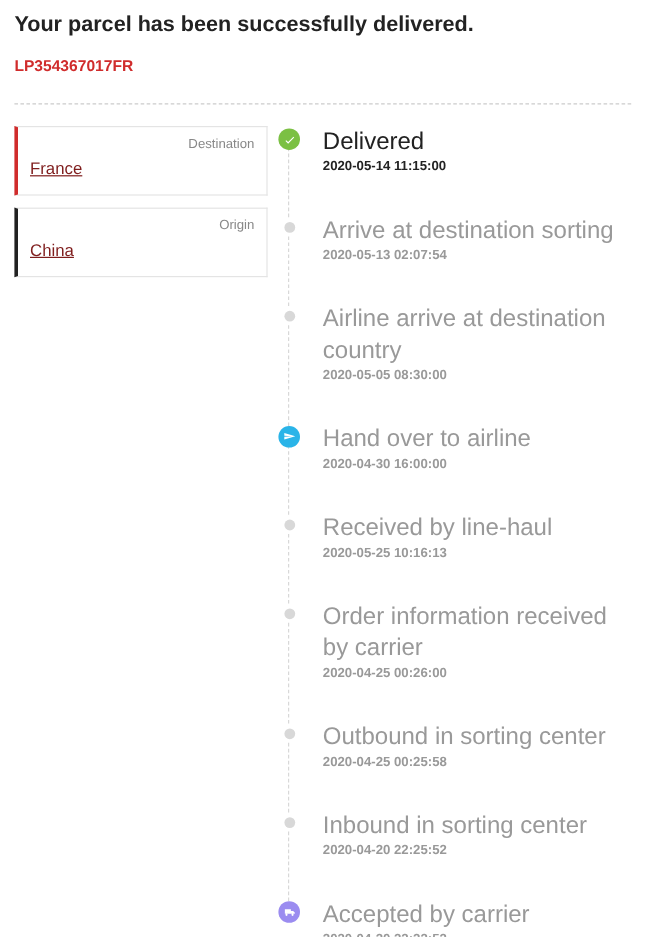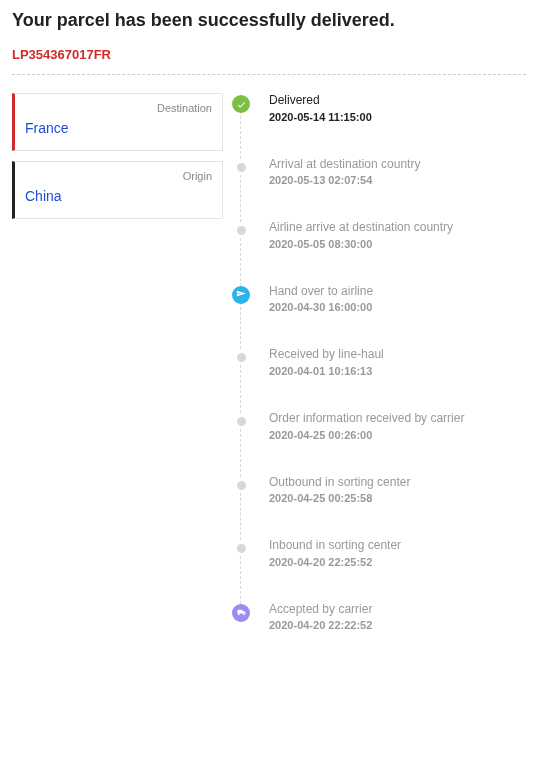--- a/index.html
+++ b/index.html
@@ -13,21 +13,21 @@
   .header-title {
     font-size: 18px;
     font-weight: bold;
     color: #222;
     margin-bottom: 16px;
   }
   .tracking-id {
     font-size: 13px;
     font-weight: bold;
     color: #d02c2c;
-    margin-bottom: 12px;
+    margin-bottom: 24px;
   }
   .dashed-sep {
     border: none;
     border-top: 1px dashed #ccc;
     margin-bottom: 18px;
   }
   .main-row {
     display: flex;
     align-items: flex-start;
   }
@@ -45,21 +45,22 @@
   .loc-box.dest { border-left-color: #d02c2c; }
   .loc-box.orig { border-left-color: #222; }
   .loc-label {
     font-size: 11px;
     color: #888;
     text-align: right;
     margin-bottom: 6px;
   }
   .loc-value {
     font-size: 14px;
-    color: #1d4ed8;
+    color: #7f1d1d;
+    text-decoration: underline;
   }
   .timeline {
     flex: 1;
     position: relative;
     padding-left: 46px;
   }
   .tl-item {
     position: relative;
     padding-bottom: 34px;
   }
@@ -88,21 +89,21 @@
     height: 9px;
     left: -32px;
     top: 6px;
     background: #d8d8d8;
   }
   .tl-marker.icon-green { background: #7bc043; }
   .tl-marker.icon-blue  { background: #2ab4e8; }
   .tl-marker.icon-purple{ background: #9b8cf0; }
   .tl-marker svg { width: 11px; height: 11px; fill: #fff; }
   .tl-status {
-    font-size: 12px;
+    font-size: 20px;
     color: #999;
     line-height: 1.3;
   }
   .tl-status.current { color: #222; }
   .tl-date {
     font-size: 11px;
     color: #999;
     margin-top: 2px;
     font-weight: bold;
   }
@@ -135,21 +136,21 @@
           <svg viewBox="0 0 24 24">
             <path d="M9 16.2l-3.5-3.5 -1.4 1.4L9 19 20 8l-1.4-1.4z"></path>
           </svg>
         </div>
         <div class="tl-status current">Delivered</div>
         <div class="tl-date current">2020-05-14 11:15:00</div>
       </div>
       <div class="tl-item">
         <div class="tl-line"></div>
         <div class="tl-marker dot"></div>
-        <div class="tl-status">Arrival at destination country</div>
+        <div class="tl-status">Arrive at destination sorting</div>
         <div class="tl-date">2020-05-13 02:07:54</div>
       </div>
       <div class="tl-item">
         <div class="tl-line"></div>
         <div class="tl-marker dot"></div>
         <div class="tl-status">Airline arrive at destination country</div>
         <div class="tl-date">2020-05-05 08:30:00</div>
       </div>
       <div class="tl-item">
         <div class="tl-line"></div>
@@ -158,21 +159,21 @@
             <path d="M2 16l20-6-20-6 0 5 14 1-14 1z"></path>
           </svg>
         </div>
         <div class="tl-status">Hand over to airline</div>
         <div class="tl-date">2020-04-30 16:00:00</div>
       </div>
       <div class="tl-item">
         <div class="tl-line"></div>
         <div class="tl-marker dot"></div>
         <div class="tl-status">Received by line-haul</div>
-        <div class="tl-date">2020-04-01 10:16:13</div>
+        <div class="tl-date">2020-05-25 10:16:13</div>
       </div>
       <div class="tl-item">
         <div class="tl-line"></div>
         <div class="tl-marker dot"></div>
         <div class="tl-status">Order information received by carrier</div>
         <div class="tl-date">2020-04-25 00:26:00</div>
       </div>
       <div class="tl-item">
         <div class="tl-line"></div>
         <div class="tl-marker dot"></div>

